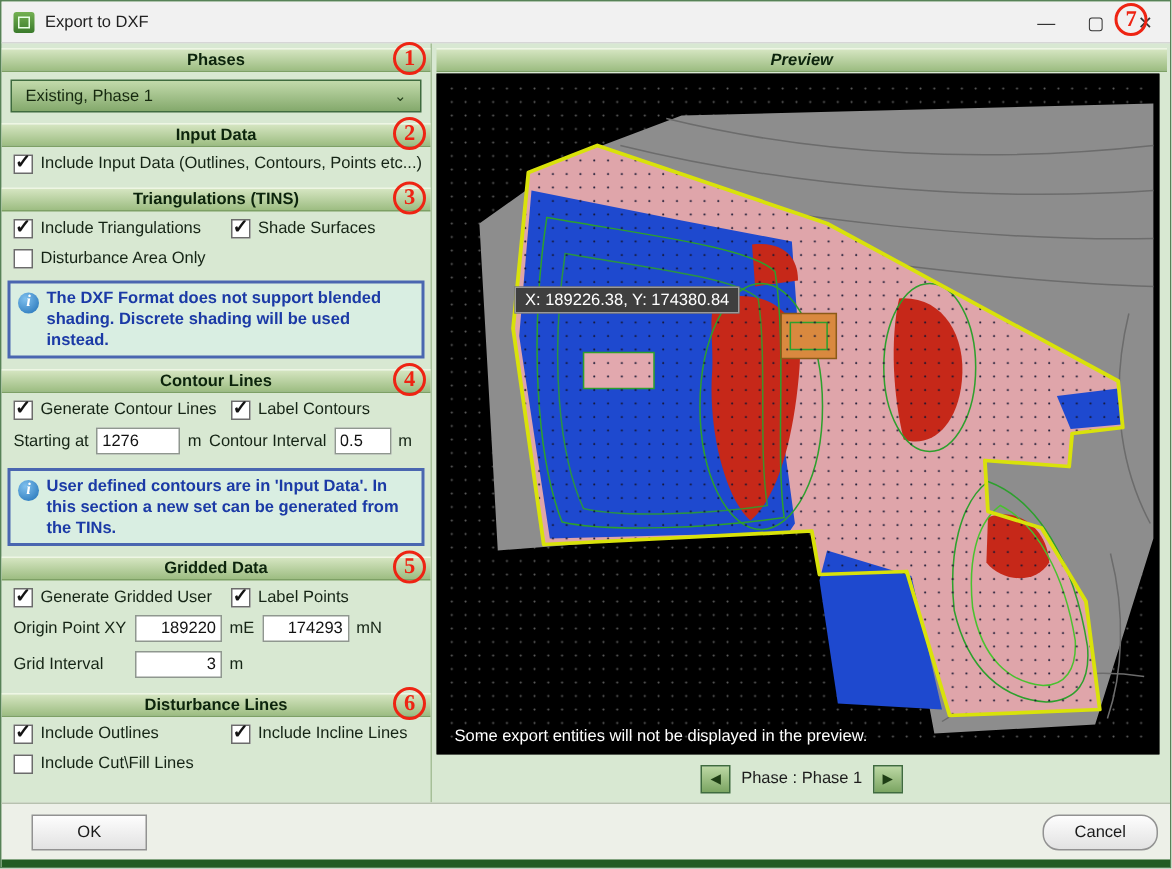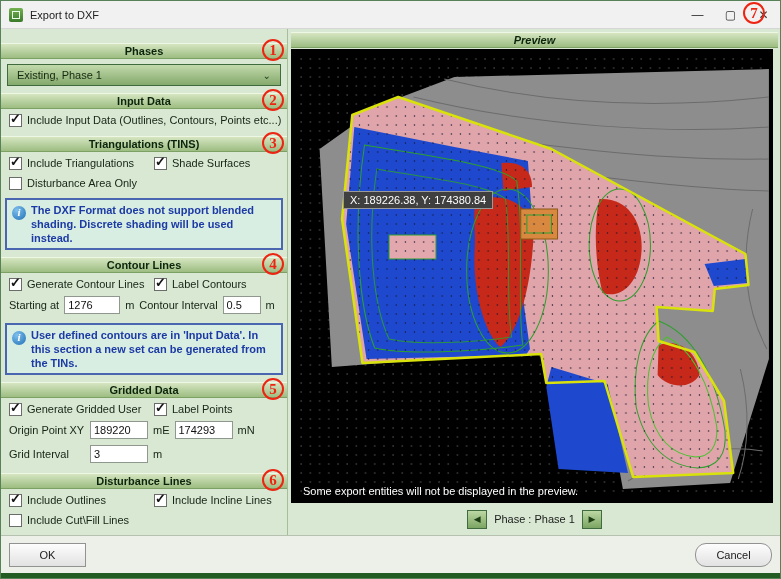--- a/index.html
+++ b/index.html
@@ -30,41 +30,41 @@
   .sec .ann { right:3px; top:-5px; }
   .ann7 { right:15px; top:1px; }
 
   
   .left-panel { position:absolute; top:28px; left:0; width:287px; bottom:43px;
     background:#d8e8d2; border-right:1px solid #a6bf98; }
   .sec { position:relative; height:16px; margin-top:7px; text-align:center;
     font-weight:bold; font-size:11px; line-height:15px; color:#0c240c;
     background:linear-gradient(#d5e5c1,#9dbd82);
     border-top:1px solid #eef6e4; border-bottom:1px solid #7da065; }
-  .sec.first { margin-top:14px; }
+  .sec.first { margin-top:3px; }
 
   .dropdown { margin:5px 6px 0; height:22px; border:1px solid #3f6b3f;
     background:linear-gradient(#c2daab,#84a96c);
     display:flex; align-items:center; padding:0 9px; color:#16290f; }
   .chev { margin-left:auto; font-size:10px; color:#243f1d; }
 
   .row { display:flex; align-items:center; padding:4px 8px 2px; gap:5px; line-height:14px; }
   .row.inputs { padding:3px 8px; }
   .col { display:flex; align-items:center; gap:5px; }
   .col1 { width:140px; flex:none; }
   .lbl { white-space:nowrap; }
   .wlab { width:76px; flex:none; }
 
   .cb { width:13px; height:13px; background:#fff; border:1px solid #6b6b6b; position:relative; flex:none; }
   .cb.checked::after { content:"✓"; position:absolute; left:0; top:-3px;
     font-size:13px; font-weight:bold; color:#141414; }
 
   input.txt { height:18px; border:1px solid #8f978f; background:#fff;
     font:11px "Liberation Sans", sans-serif; padding:0 3px; color:#111; }
-  .w56 { width:56px; } .w38 { width:38px; } .w58 { width:58px; }
+  .w56 { width:56px; } .w38 { width:38px; } .w58 { width:58px;text-align:right; }
 
   .info { display:flex; align-items:flex-start; gap:5px; margin:6px 4px 2px;
     padding:3px 5px; background:#d9eee2; border:2px solid #4a66b0;
     color:#1b3aa6; font-weight:bold; line-height:14px; }
   .info-i { flex:none; width:14px; height:14px; margin-top:3px; border-radius:50%;
     background:radial-gradient(circle at 35% 30%, #7fc0ee, #1f6fb5);
     color:#fff; text-align:center; line-height:14px;
     font:italic bold 11px "Liberation Serif", serif; }
 
   
@@ -81,21 +81,21 @@
   .nav-btn { width:20px; height:19px; border:1px solid #3f6b3f;
     background:linear-gradient(#bcd8a4,#7ba562); color:#1d3d14; font-size:9px;
     display:flex; align-items:center; justify-content:center; }
   .phase-lbl { color:#1c1c1c; }
 
   
   .footer { position:absolute; left:0; right:0; bottom:5px; height:38px;
     background:#edf0e8; border-top:1px solid #b7c1af; }
   .btn { position:absolute; top:7px; width:77px; height:24px; text-align:center; line-height:22px;
     background:linear-gradient(#fdfdfd,#e2e2e2); border:1px solid #929292; color:#1a1a1a; }
-  .btn-ok { left:8px; } .btn-cancel { right:8px;border-radius:11px; }
+  .btn-ok { left:20px; } .btn-cancel { right:8px;border-radius:11px; }
   .bottom-edge { position:absolute; left:0; right:0; bottom:0; height:5px; background:#235c23; }
 </style>
 </head>
 <body>
 
 <div id="window">
 
   <div class="titlebar">
     <span class="app-icon"></span>
     <span class="title-text">Export to DXF</span>

